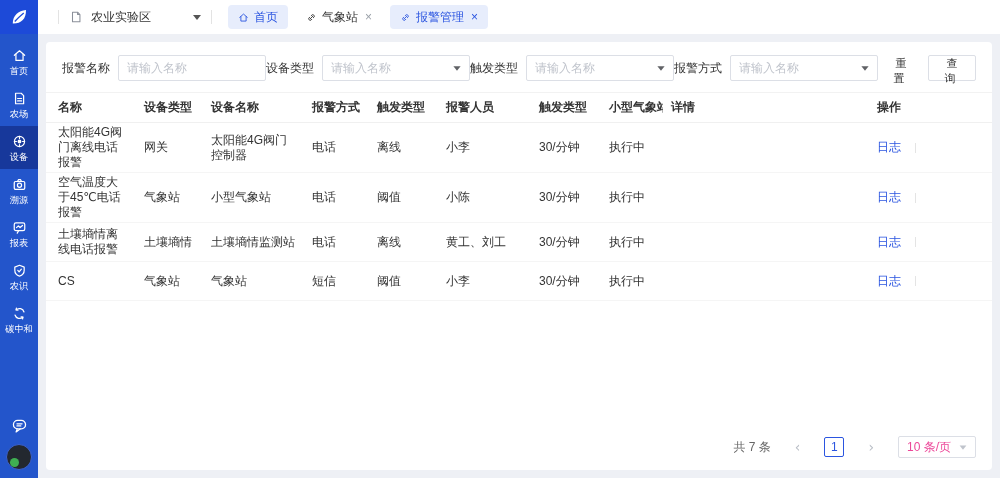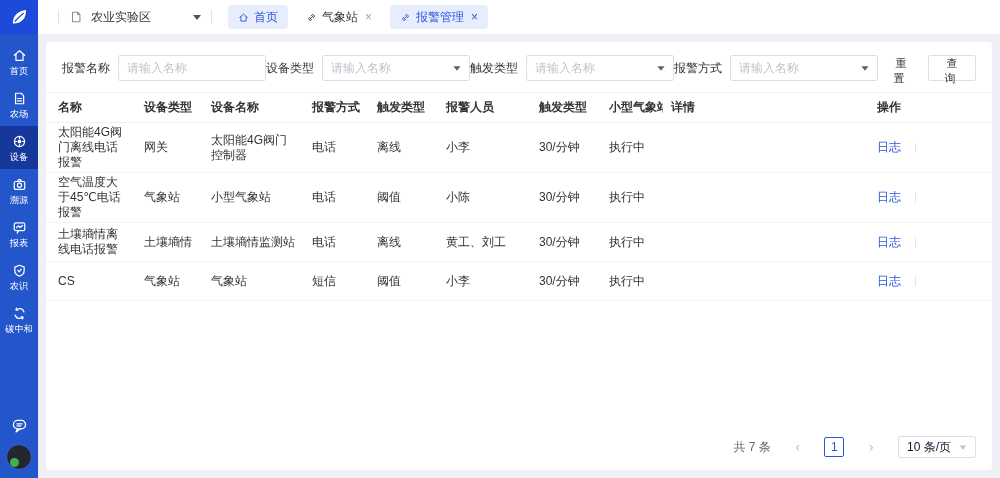--- a/index.html
+++ b/index.html
@@ -54,21 +54,21 @@
   th{font-weight:700;color:#333;text-align:left;padding:6px 8px;height:14px;border-bottom:1px solid #f0f0f0;white-space:nowrap;overflow:hidden}
   td{padding:2px 8px;height:39px;box-sizing:border-box;border-bottom:1px solid #f5f5f5;color:#333;line-height:15px;vertical-align:middle;overflow:hidden}
   th:first-child,td:first-child{padding-left:12px}
   .log-link{color:#2b55e0;text-decoration:none;cursor:pointer}
   .act-sep{display:inline-block;width:1px;height:10px;background:#e4e4e4;margin-left:14px;vertical-align:middle}
 
   
   .pagination{position:absolute;right:16px;bottom:12px;display:flex;align-items:center;gap:24px;color:#666}
   .pg-arrow{color:#b9bec6;font-size:14px;line-height:1;cursor:pointer;font-family:"DejaVu Sans",sans-serif}
   .pg-num{min-width:20px;height:20px;border:1px solid #2b55e0;border-radius:2px;color:#2b55e0;display:flex;align-items:center;justify-content:center;background:#fff;box-sizing:border-box;cursor:pointer}
-  .pg-size{height:22px;border:1px solid #dcdfe6;border-radius:2px;display:flex;align-items:center;gap:8px;padding:0 8px;color:#0f172a;box-sizing:border-box;cursor:pointer;background:#fff}
+  .pg-size{height:22px;border:1px solid #dcdfe6;border-radius:2px;display:flex;align-items:center;gap:8px;padding:0 8px;color:#ec4899;box-sizing:border-box;cursor:pointer;background:#fff}
   .pg-size .caret-down{border-top-color:#c0c4cc;transform:scale(.85)}
 </style>
 </head>
 <body>
 
 <div class="app">
 
   <div class="sidebar">
     <div class="logo">
       <svg viewBox="0 0 16 16">

